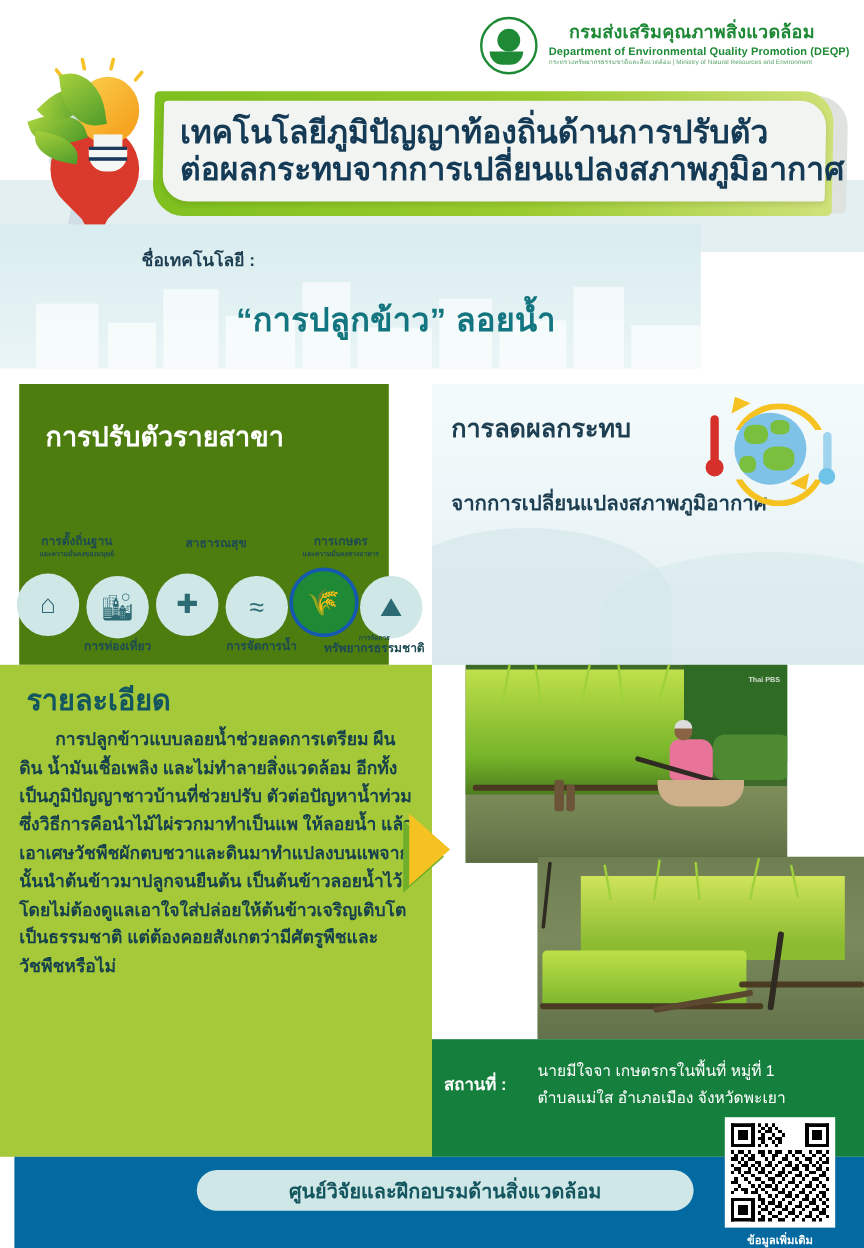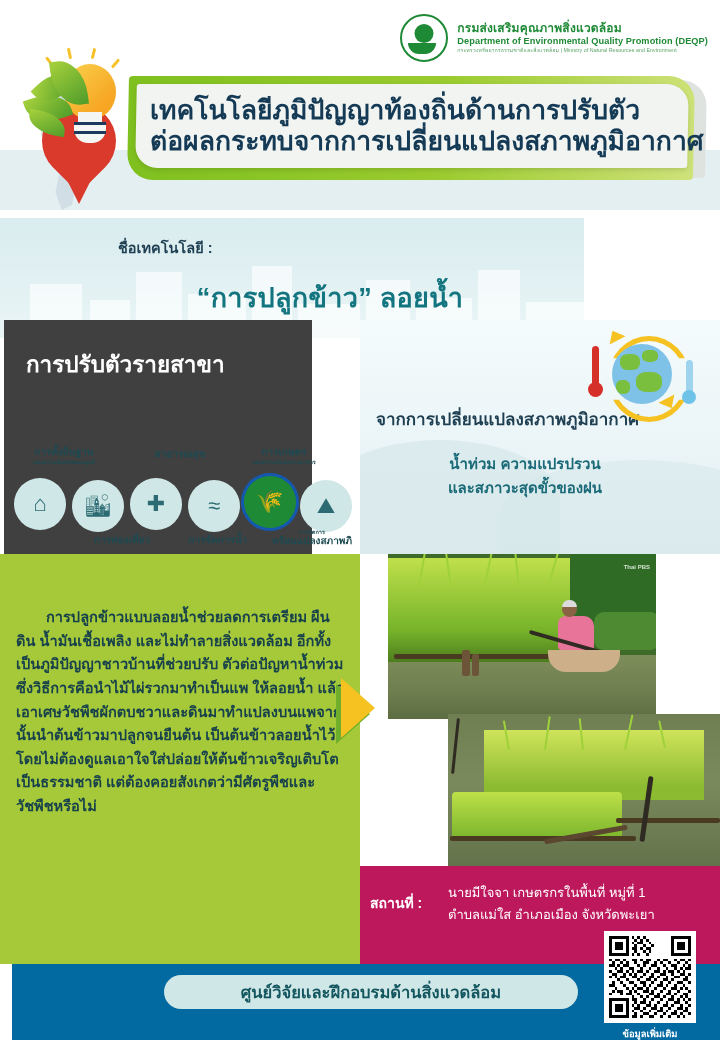--- a/index.html
+++ b/index.html
@@ -12,21 +12,21 @@
   
   .header{position:absolute;left:0;top:0;width:720px;height:210px;background:#ffffff;overflow:hidden;}
   .hdr-skyline{position:absolute;left:0;top:150px;width:720px;height:60px;background:#e4eff2;}
   .deqp{position:absolute;right:12px;top:14px;display:flex;align-items:center;gap:9px;}
   .deqp-seal{width:44px;height:44px;border-radius:50%;background:#ffffff;border:2px solid #1f8a36;position:relative;flex:0 0 auto;}
   .deqp-seal:before{content:"";position:absolute;left:50%;top:8px;transform:translateX(-50%);
      width:19px;height:19px;border-radius:50%;background:#1f8a36;}
   .deqp-seal:after{content:"";position:absolute;left:6px;bottom:6px;width:28px;height:11px;
      border-radius:0 0 14px 14px;background:#1f8a36;}
   .deqp-txt{line-height:1.12;}
-  .deqp-th{font-size:12px;font-weight:bold;color:#1f8a36;letter-spacing:.2px;}
+  .deqp-th{font-size:15px;font-weight:bold;color:#1f8a36;letter-spacing:.2px;margin-left:17px;}
   .deqp-en{font-size:9.2px;font-weight:bold;color:#1f8a36;letter-spacing:.1px;margin-top:1px;}
   .deqp-sub{font-size:5.3px;color:#5aa36a;letter-spacing:.05px;margin-top:2px;}
 
   
   .ribbon-shadow{position:absolute;left:146px;top:80px;width:560px;height:98px;background:#dfe3e0;
      border-radius:4px 26px 4px 26px;transform:skewX(-1.1deg);}
   .ribbon-green{position:absolute;left:128px;top:76px;width:566px;height:104px;
      background:linear-gradient(95deg,#7ec01f 0%,#9acb2e 55%,#cfe27a 100%);
      border-radius:4px 26px 4px 26px;transform:skewX(-1.1deg);}
   .ribbon{position:absolute;left:136px;top:84px;width:552px;height:84px;background:#f2f4f1;
@@ -49,29 +49,29 @@
      background:linear-gradient(135deg,#fbd24e 0%,#f6a623 75%);}
   .bulb-neck{position:absolute;left:66px;top:66px;width:24px;height:14px;background:#f3f5f2;}
   .bulb-base{position:absolute;left:62px;top:76px;width:32px;height:18px;border-radius:0 0 14px 14px;
      background:#f5f7f4;border-top:3px solid #1b3a5c;}
   .bulb-base:after{content:"";position:absolute;left:0;top:6px;width:32px;height:3px;background:#1b3a5c;}
   .ray{position:absolute;background:#f6c22a;width:3px;height:11px;border-radius:2px;}
   .leaf{position:absolute;background:linear-gradient(150deg,#a7d13c 0%,#4f9c2a 100%);
      border-radius:0 78% 0 78%;}
 
   
-  .techband{position:absolute;left:0;top:218px;width:584px;height:120px;
+  .techband{position:absolute;left:0;top:187px;width:584px;height:120px;
      background:linear-gradient(180deg,#d9ecef 0%,#eaf5f6 100%);overflow:hidden;}
   .sky{position:absolute;bottom:0;background:#ffffff;opacity:.62;}
   .tech-label{position:absolute;left:118px;top:18px;font-size:14.5px;font-weight:bold;color:#1e3f52;}
   .tech-name{position:absolute;left:0;top:58px;width:660px;text-align:center;
      font-size:27px;font-weight:bold;color:#13757f;letter-spacing:.3px;}
 
   
-  .panel-left{position:absolute;left:4px;top:320px;width:308px;height:234px;background:#404040;}
+  .panel-left{position:absolute;left:16px;top:320px;width:308px;height:234px;background:#4d7c0f;}
   .panel-right{position:absolute;left:360px;top:320px;width:360px;height:234px;
      background:linear-gradient(180deg,#f4fbfc 0%,#e3eff2 100%);overflow:hidden;}
   .hill{position:absolute;background:#d6e7ea;opacity:.7;border-radius:50% 50% 0 0;}
 
   .pl-h1{position:absolute;left:22px;top:26px;font-size:22.5px;font-weight:bold;color:#ffffff;}
   .pl-h2{position:absolute;left:22px;top:58px;width:320px;font-size:15.8px;font-weight:bold;color:#ffffff;line-height:1.5;}
 
   .pr-h1{position:absolute;left:16px;top:24px;font-size:21px;font-weight:bold;color:#1e3f52;line-height:1.3;}
   .pr-h2{position:absolute;left:16px;top:85px;font-size:17px;font-weight:bold;color:#1e3f52;}
   .pr-sub{position:absolute;left:0;top:132px;width:330px;text-align:center;font-size:15px;
@@ -115,21 +115,21 @@
   .raft{position:absolute;height:5px;background:#4a3a22;border-radius:2px;}
   .farmer-body{position:absolute;background:#e8749a;border-radius:8px 10px 4px 4px;}
   .farmer-head{position:absolute;width:15px;height:15px;border-radius:50%;background:#8a6244;}
   .farmer-hair{position:absolute;width:15px;height:7px;border-radius:8px 8px 0 0;background:#dcdcdc;}
   .boat{position:absolute;background:#cdb08a;border-radius:0 0 18px 18px;}
   .pole{position:absolute;background:#2f2a22;border-radius:2px;}
   .post{position:absolute;background:#6b5438;border-radius:2px;}
   .watermark{position:absolute;right:6px;top:10px;font-size:6px;color:#ffffff;opacity:.8;font-weight:bold;}
 
   
-  .placebox{position:absolute;left:360px;top:866px;width:360px;height:98px;background:#be185d;}
+  .placebox{position:absolute;left:360px;top:866px;width:360px;height:98px;background:#15803d;}
   .place-lbl{position:absolute;left:10px;top:26px;font-size:14px;font-weight:bold;color:#ffffff;}
   .place-val{position:absolute;left:88px;top:16px;width:266px;font-size:13px;font-weight:normal;
      color:#ffffff;line-height:1.7;}
   .footer{position:absolute;left:12px;top:964px;width:720px;height:76px;background:#0369a1;}
   .foot-pill{position:absolute;left:152px;top:11px;width:414px;height:34px;border-radius:17px;
      background:#cfe7e6;display:flex;align-items:center;justify-content:center;}
   .foot-pill span{font-size:16.5px;font-weight:bold;color:#13565f;}
   .qr-wrap{position:absolute;left:604px;top:931px;width:92px;height:92px;background:#ffffff;padding:5px;box-sizing:border-box;}
   .qr{width:82px;height:82px;display:block;}
   .qr-cap{position:absolute;left:604px;top:1026px;width:92px;text-align:center;font-size:9.4px;
@@ -226,61 +226,58 @@
     <div class="sct" style="left:188px;top:34px;">
       <div class="sct-glyph">≈</div>
     </div>
     <div class="sct active" style="left:244px;top:30px;">
       <div class="sct-glyph">🌾</div>
     </div>
     <div class="sct" style="left:300px;top:34px;">
       <div class="sct-glyph">⛰</div>
     </div>
 
-    <div class="lbl" style="left:46px;top:88px;width:104px;text-align:right;">
+    <div class="lbl" style="left:46px;top:88px;width:104px;">
       <span class="a">การท่องเที่ยว</span>
     </div>
     <div class="lbl" style="left:166px;top:88px;width:104px;">
       <span class="a">การจัดการน้ำ</span>
     </div>
     <div class="lbl" style="left:264px;top:82px;width:96px;">
       <span class="b">การจัดการ</span>
-      <span class="a">ทรัยนแปลงสภาพภิ</span>
+      <span class="a">ทรัพยากรธรรมชาติ</span>
     </div>
   </div>
 
   <div class="panel-right">
     <div class="hill" style="left:-40px;top:120px;width:240px;height:120px;"></div>
     <div class="hill" style="left:140px;top:140px;width:280px;height:110px;opacity:.55;"></div>
 
     <div class="pr-h1">
-      <br>
+      <span>การลดผลกระทบ</span><br>
     </div>
     <div class="pr-h2">จากการเปลี่ยนแปลงสภาพภูมิอากาศ</div>
-    <div class="pr-sub">
-      <span>น้ำท่วม ความแปรปรวน</span><br>
-      <span>และสภาวะสุดขั้วของฝน</span>
-    </div>
 
     <div class="arc" style="left:246px;top:10px;border-bottom:11px solid #f5c222;transform:rotate(-28deg);"></div>
     <div class="arc" style="left:300px;top:78px;border-top:11px solid #f5c222;transform:rotate(-28deg);"></div>
     <div style="position:absolute;left:248px;top:16px;width:72px;height:76px;border:5px solid #f5c222;border-radius:50%;clip-path:polygon(0 0,100% 0,100% 26%,0 26%,0 74%,100% 74%,100% 100%,0 100%);"></div>
     <div class="globe">
       <i style="left:8px;top:10px;width:20px;height:16px;"></i>
       <i style="left:30px;top:6px;width:16px;height:12px;"></i>
       <i style="left:24px;top:28px;width:26px;height:20px;"></i>
       <i style="left:4px;top:36px;width:14px;height:14px;"></i>
     </div>
     <div class="thermo" style="left:232px;top:26px;height:40px;background:#d6302a;"></div>
     <div style="position:absolute;left:228px;top:62px;width:15px;height:15px;border-radius:50%;background:#d6302a;"></div>
     <div class="thermo" style="left:326px;top:40px;height:34px;background:#9fd4ef;"></div>
     <div style="position:absolute;left:322px;top:70px;width:14px;height:14px;border-radius:50%;background:#6fc2e8;"></div>
   </div>
 
   <div class="details">
+    <div class="det-h">รายละเอียด</div>
     <div class="det-body">การปลูกข้าวแบบลอยน้ำช่วยลดการเตรียม ผืนดิน น้ำมันเชื้อเพลิง และไม่ทำลายสิ่งแวดล้อม อีกทั้งเป็นภูมิปัญญาชาวบ้านที่ช่วยปรับ ตัวต่อปัญหาน้ำท่วม ซึ่งวิธีการคือนำไม้ไผ่รวกมาทำเป็นแพ ให้ลอยน้ำ แล้วเอาเศษวัชพืชผักตบชวาและดินมาทำแปลงบนแพจากนั้นนำต้นข้าวมาปลูกจนยืนต้น เป็นต้นข้าวลอยน้ำไว้ โดยไม่ต้องดูแลเอาใจใส่ปล่อยให้ต้นข้าวเจริญเติบโตเป็นธรรมชาติ แต่ต้องคอยสังเกตว่ามีศัตรูพืชและวัชพืชหรือไม่</div>
   </div>
   <div class="arrow-sh"></div>
   <div class="arrow"></div>
 
   <div class="photo ph1">
     <div class="water" style="height:64px;"></div>
     <div class="ricewall" style="left:-6px;top:4px;width:196px;height:104px;border-radius:0 0 6px 6px;"></div>
     <div class="blade" style="left:30px;top:-4px;height:36px;transform:rotate(10deg);"></div>
     <div class="blade" style="left:62px;top:-6px;height:40px;transform:rotate(-8deg);"></div>

